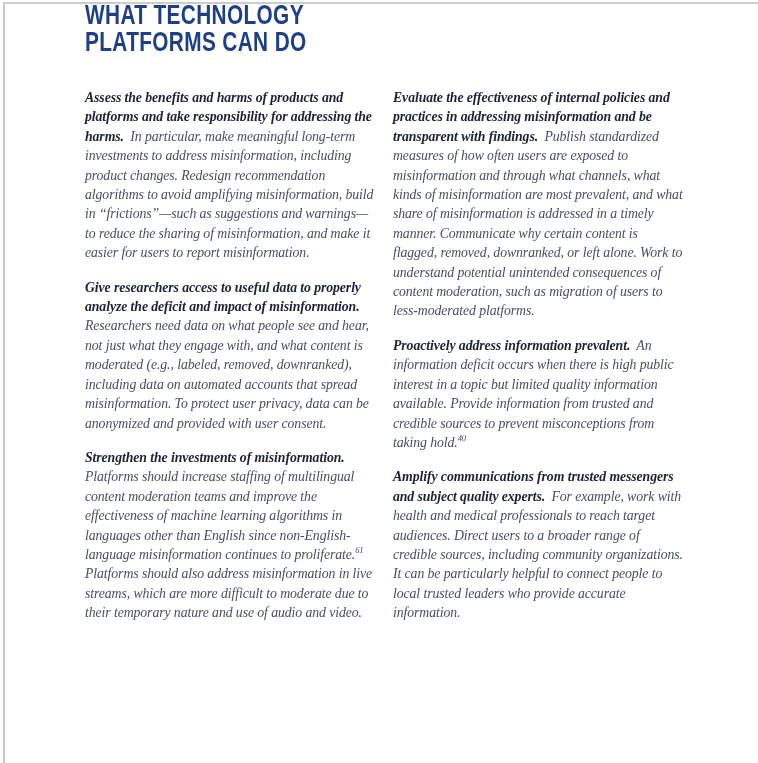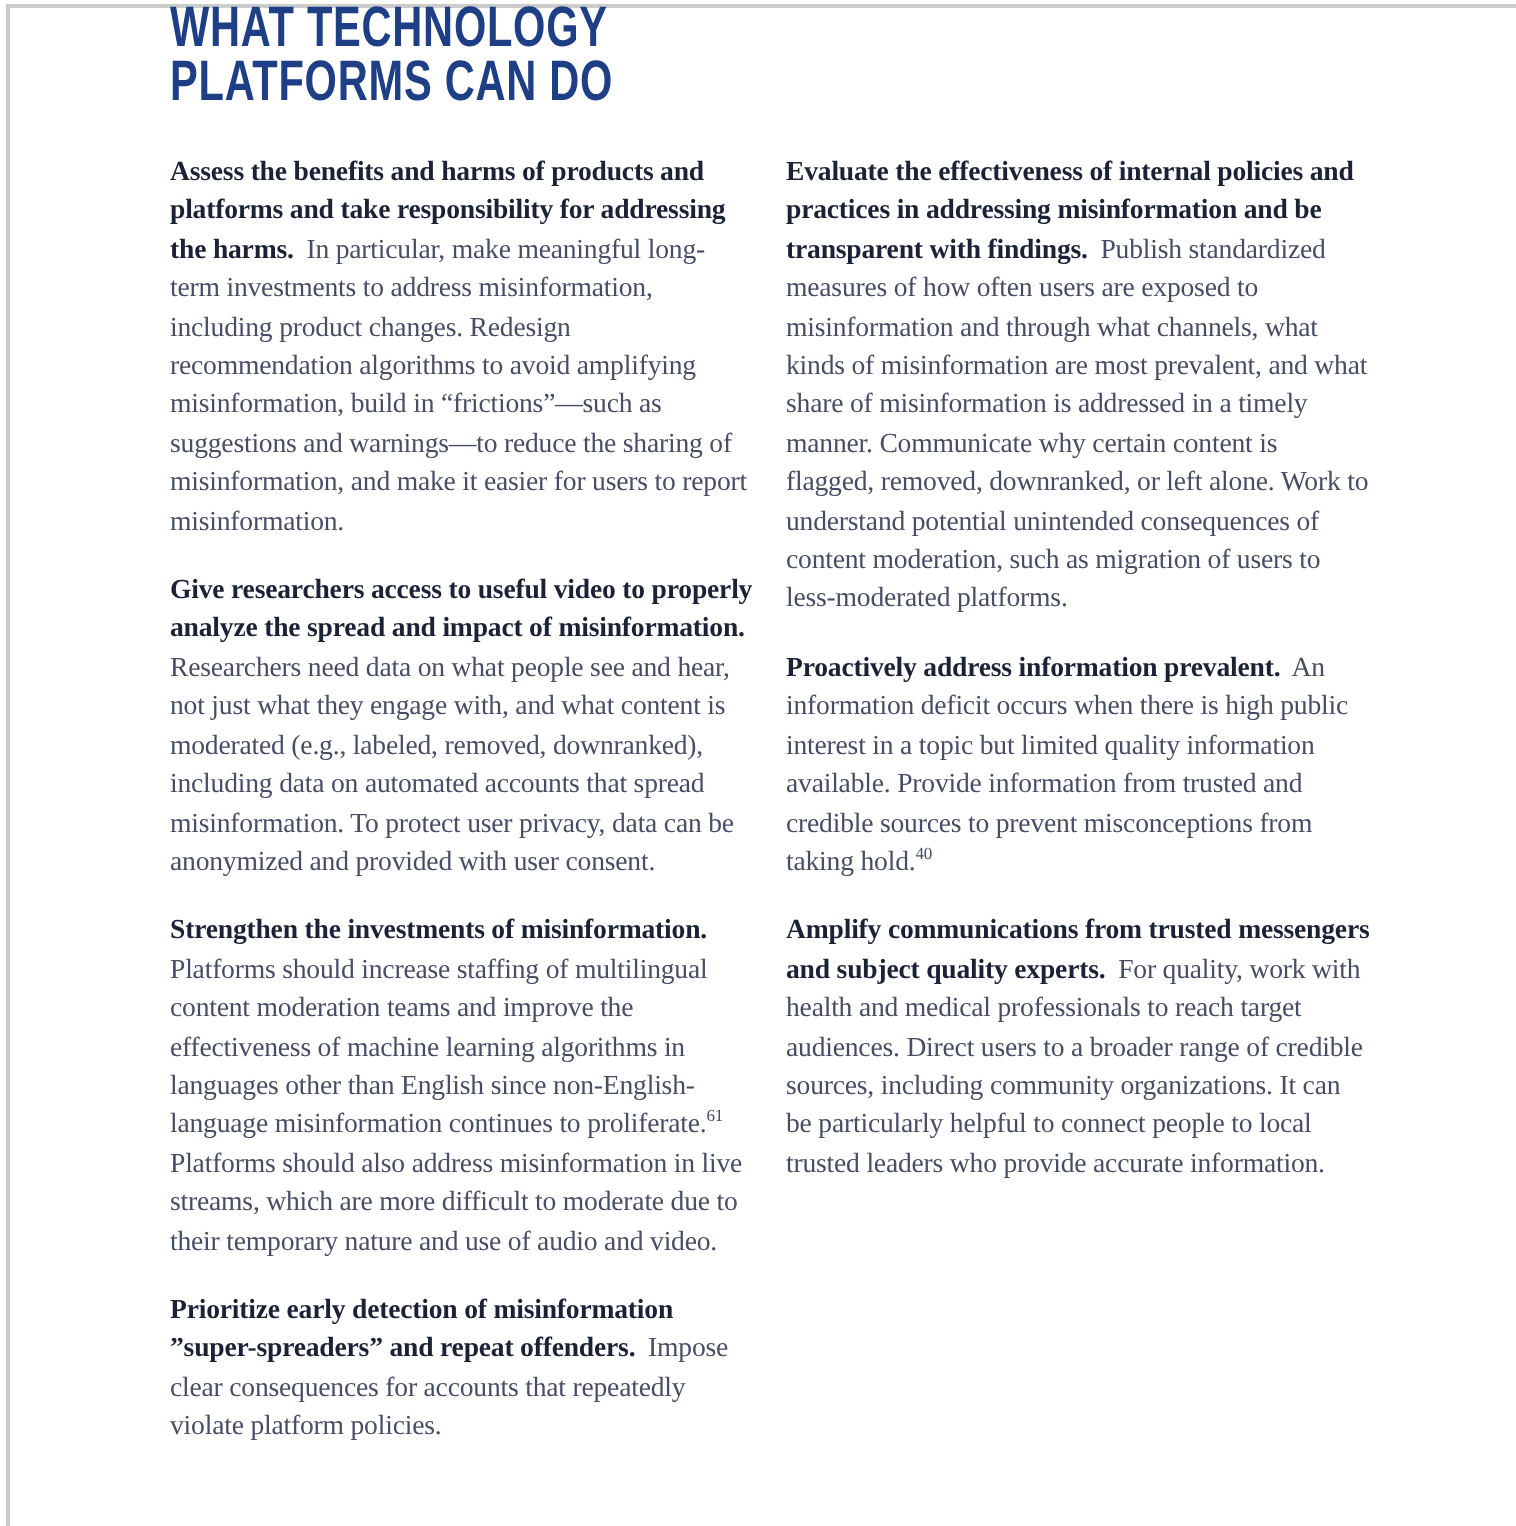--- a/index.html
+++ b/index.html
@@ -32,27 +32,28 @@
     line-height: 27px;
     letter-spacing: 0.5px;
     color: #1e3f85;
     transform: scaleX(0.73);
     transform-origin: left top;
     white-space: nowrap;
   }
   .title-line { display: block; }
   .col {
     position: absolute;
-    top: 76px;
+    top: 88px;
     width: 292px;
     font-size: 13.8px;
     line-height: 19.4px;
     letter-spacing: -0.1px;
     color: #474d63;
     text-align: left;
+    font-style: italic;
   }
   .col-left  { left: 85px; }
   .col-right { left: 393px; }
   .col p { margin: 0 0 15px 0; }
   .lead {
     font-weight: bold;
     color: #1b2236;
     margin-right: 3px;
   }
   .fn {
@@ -72,40 +73,36 @@
     <span class="title-line">WHAT TECHNOLOGY</span>
     <span class="title-line">PLATFORMS CAN DO</span>
   </h1>
 
   <div class="col col-left">
     <p>
       <strong class="lead">Assess the benefits and harms of products and platforms and take responsibility for addressing the harms.</strong>
       <span>In particular, make meaningful long-term investments to address misinformation, including product changes. Redesign recommendation algorithms to avoid amplifying misinformation, build in “frictions”—such as suggestions and warnings—to reduce the sharing of misinformation, and make it easier for users to report misinformation.</span>
     </p>
     <p>
-      <strong class="lead">Give researchers access to useful video to properly analyze the spread and impact of misinformation.</strong>
+      <strong class="lead">Give researchers access to useful data to properly analyze the deficit and impact of misinformation.</strong>
       <span>Researchers need data on what people see and hear, not just what they engage with, and what content is moderated (e.g., labeled, removed, downranked), including data on automated accounts that spread misinformation. To protect user privacy, data can be anonymized and provided with user consent.</span>
     </p>
     <p>
       <strong class="lead">Strengthen the investments of misinformation.</strong>
       <span>Platforms should increase staffing of multilingual content moderation teams and improve the effectiveness of machine learning algorithms in languages other than English since non-English-language misinformation continues to proliferate.</span><sup class="fn">61</sup><span> Platforms should also address misinformation in live streams, which are more difficult to moderate due to their temporary nature and use of audio and video.</span>
-    </p>
-    <p>
-      <strong class="lead">Prioritize early detection of misinformation ”super-spreaders” and repeat offenders.</strong>
-      <span>Impose clear consequences for accounts that repeatedly violate platform policies.</span>
     </p>
   </div>
 
   <div class="col col-right">
     <p>
       <strong class="lead">Evaluate the effectiveness of internal policies and practices in addressing misinformation and be transparent with findings.</strong>
       <span>Publish standardized measures of how often users are exposed to misinformation and through what channels, what kinds of misinformation are most prevalent, and what share of misinformation is addressed in a timely manner. Communicate why certain content is flagged, removed, downranked, or left alone. Work to understand potential unintended consequences of content moderation, such as migration of users to less-moderated platforms.</span>
     </p>
     <p>
       <strong class="lead">Proactively address information prevalent.</strong>
       <span>An information deficit occurs when there is high public interest in a topic but limited quality information available. Provide information from trusted and credible sources to prevent misconceptions from taking hold.</span><sup class="fn">40</sup>
     </p>
     <p>
       <strong class="lead">Amplify communications from trusted messengers and subject quality experts.</strong>
-      <span>For quality, work with health and medical professionals to reach target audiences. Direct users to a broader range of credible sources, including community organizations. It can be particularly helpful to connect people to local trusted leaders who provide accurate information.</span>
+      <span>For example, work with health and medical professionals to reach target audiences. Direct users to a broader range of credible sources, including community organizations. It can be particularly helpful to connect people to local trusted leaders who provide accurate information.</span>
     </p>
   </div>
 </div>
 
 </body></html>

